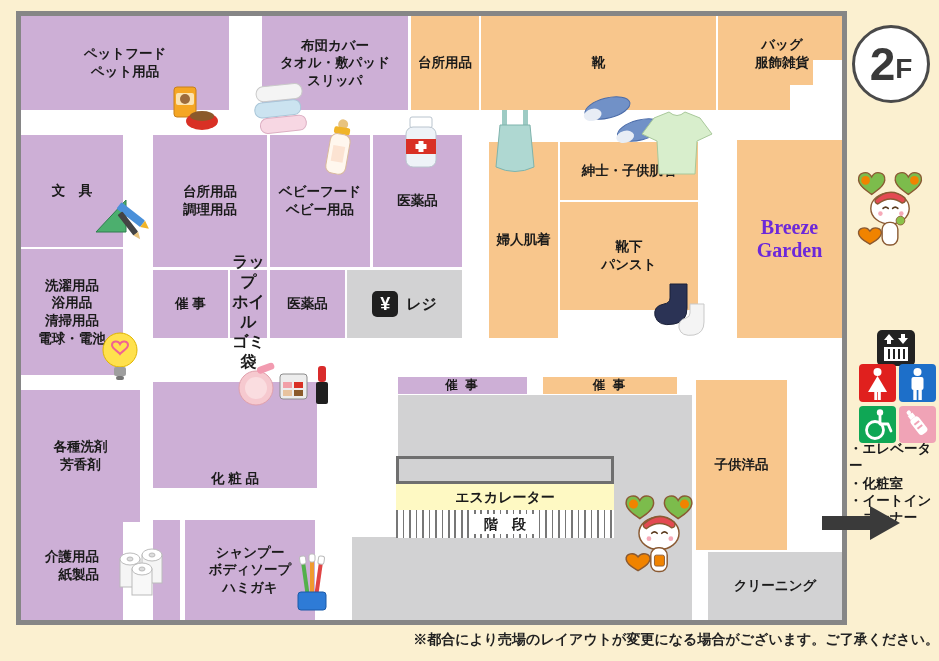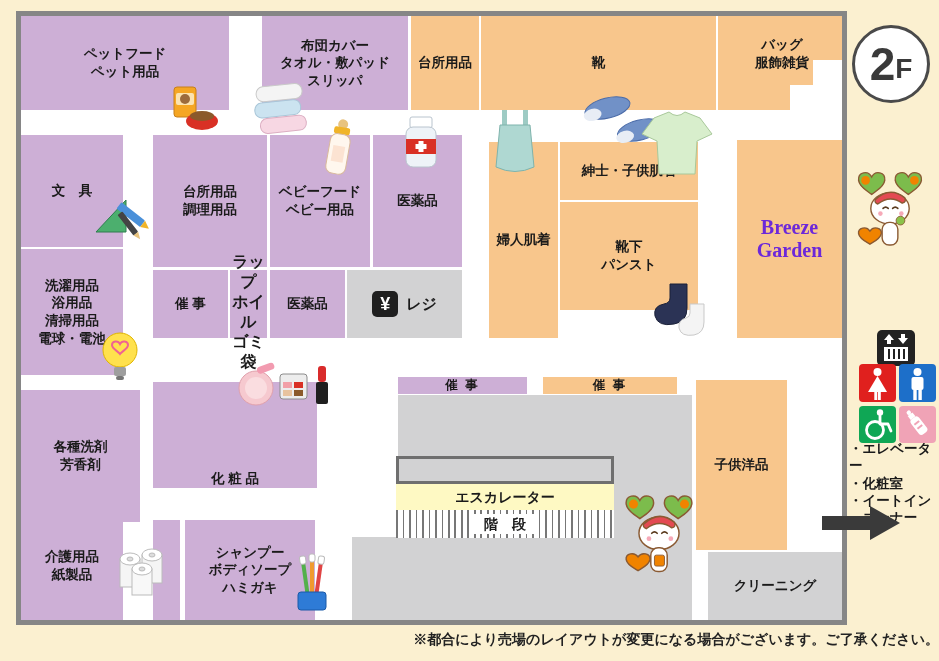--- a/index.html
+++ b/index.html
@@ -62,21 +62,21 @@
     <div class="sec purple" style="left:0px;top:233px;width:102px;height:126px;">
       <span class="lbl">洗濯用品
 浴用品
 清掃用品
 電球・電池</span>
     </div>
     <div class="sec purple" style="left:0px;top:374px;width:119px;height:132px;">
       <span class="lbl">各種洗剤
 芳香剤</span>
     </div>
-    <div class="sec purple" style="left:0px;top:495px;width:102px;height:109px;">
+    <div class="sec purple" style="left:0px;top:495px;width:102px;height:109px;text-align:right;">
       <span class="lbl">介護用品
 紙製品</span>
     </div>
 
     <div class="sec purple" style="left:132px;top:119px;width:114px;height:132px;">
       <span class="lbl">台所用品
 調理用品</span>
     </div>
     <div class="sec purple" style="left:249px;top:119px;width:100px;height:132px;">
       <span class="lbl">ベビーフード

